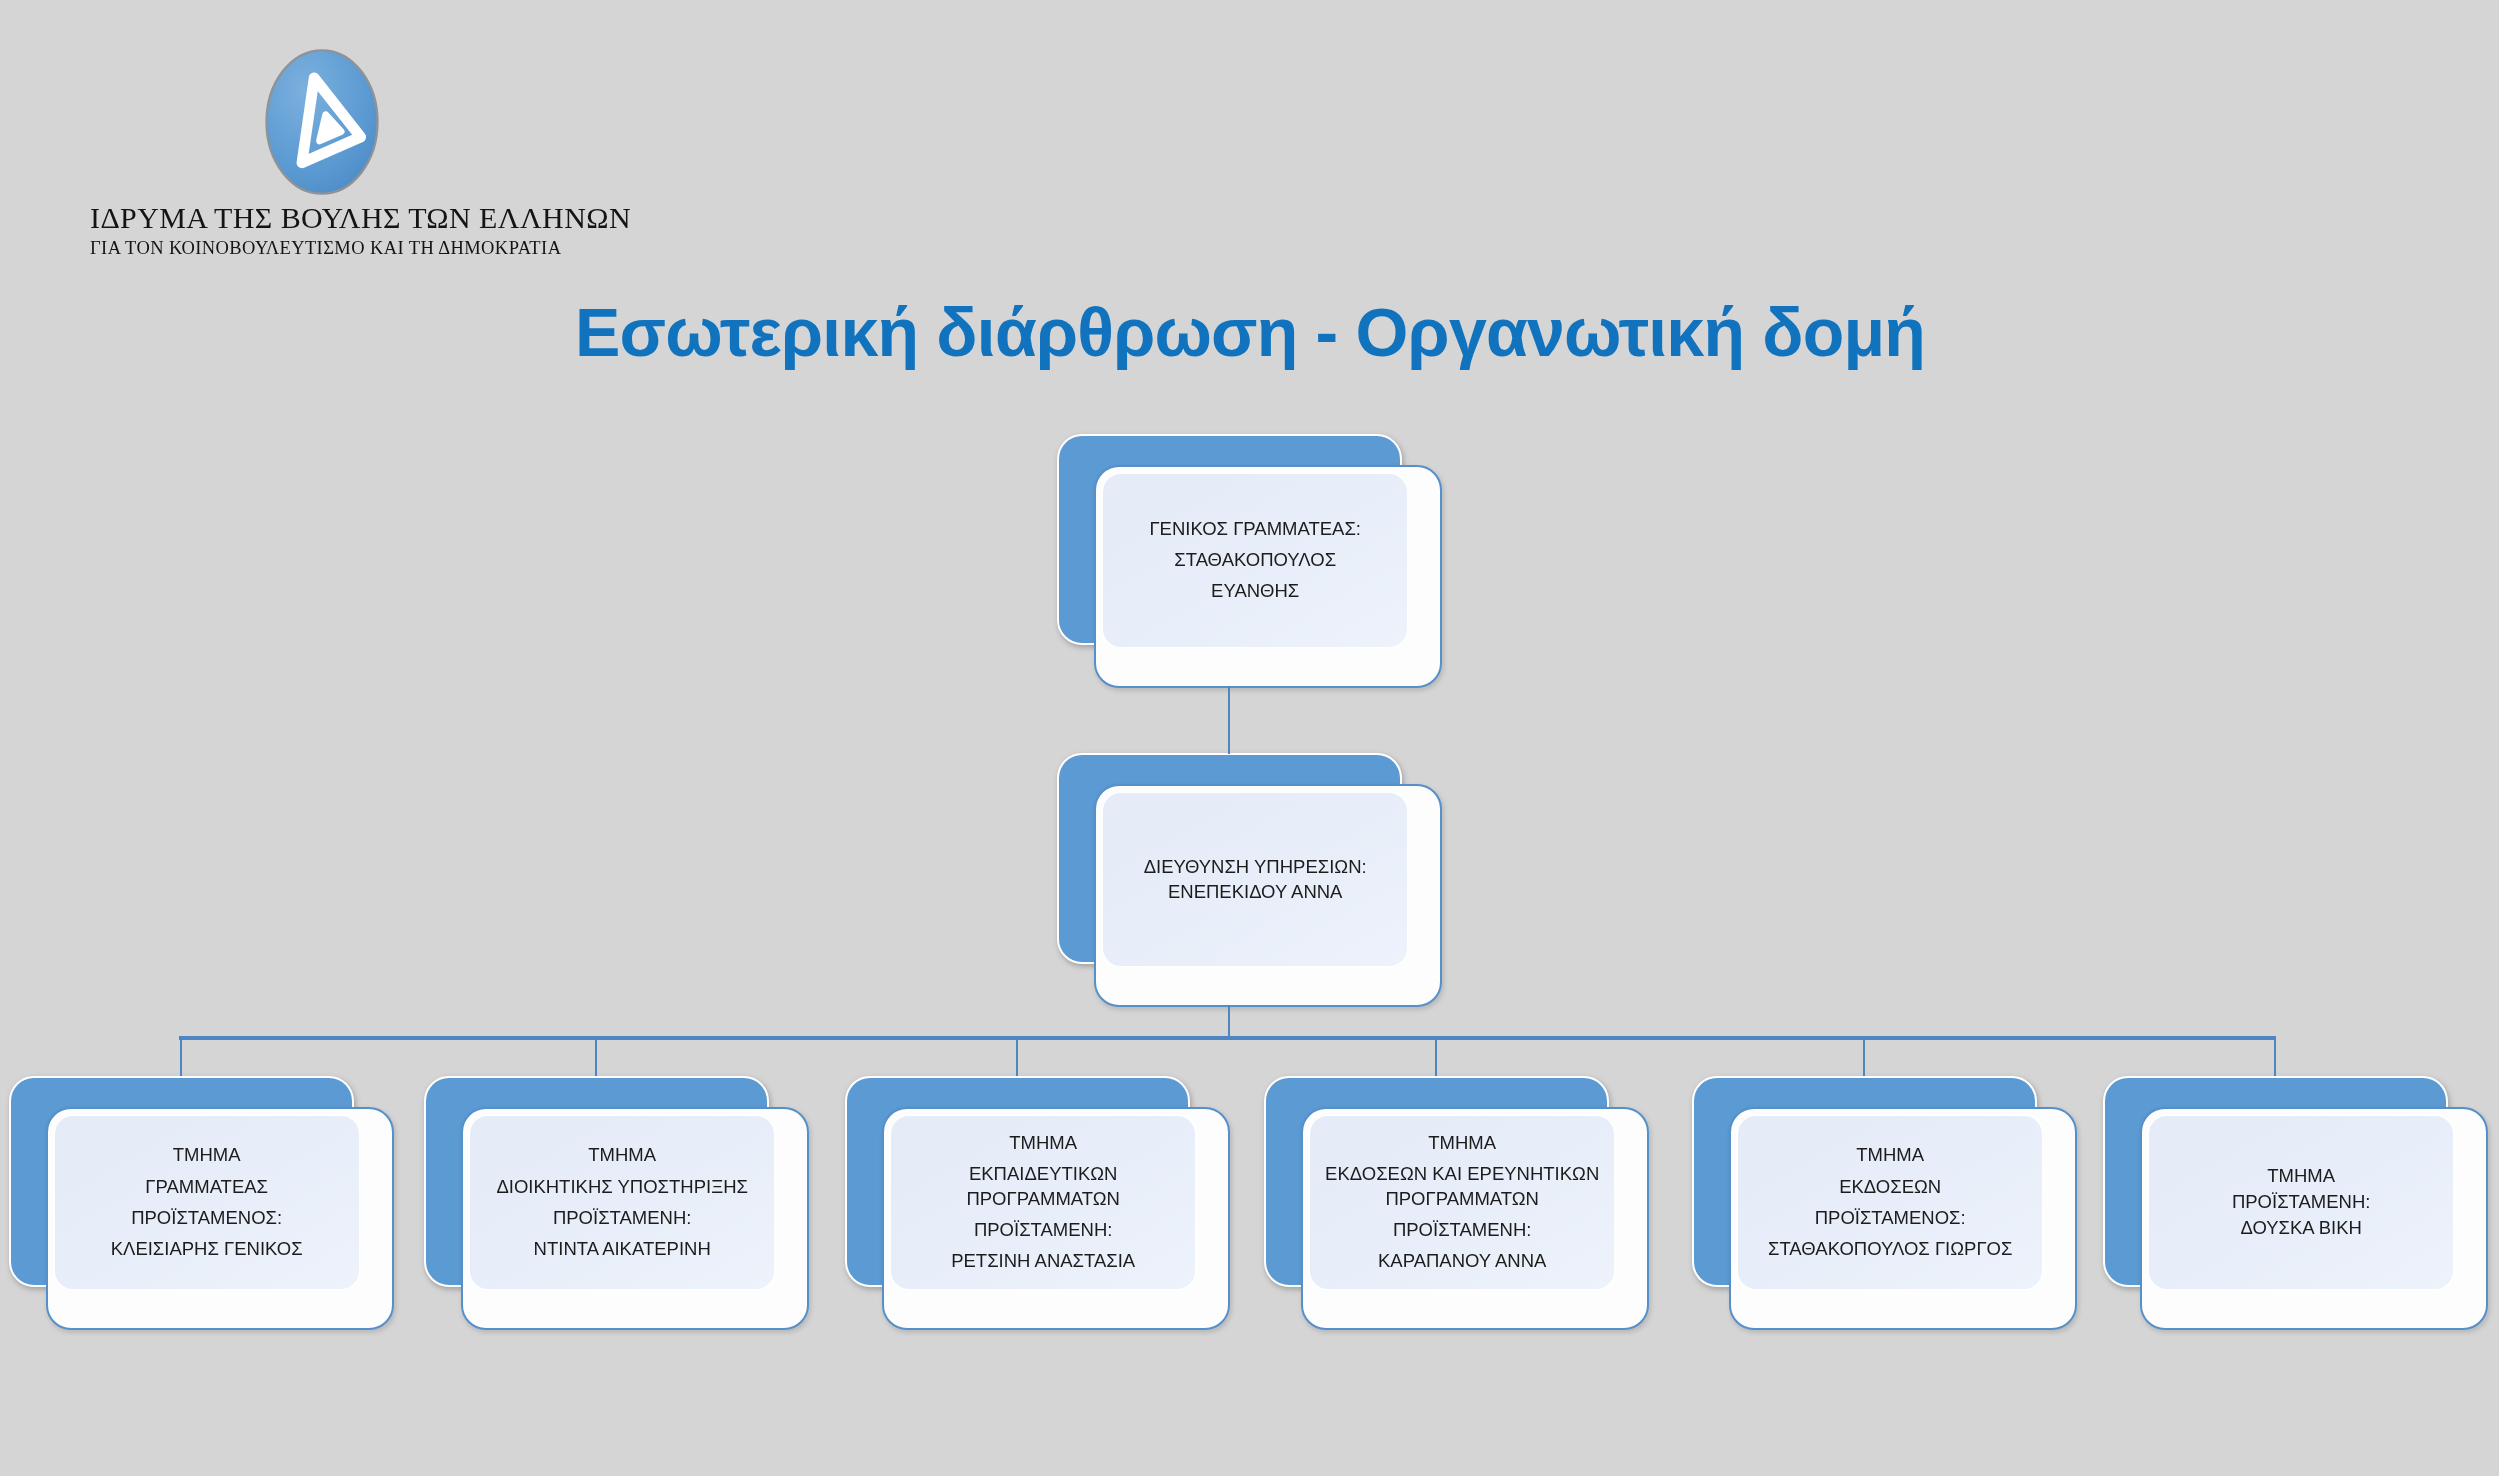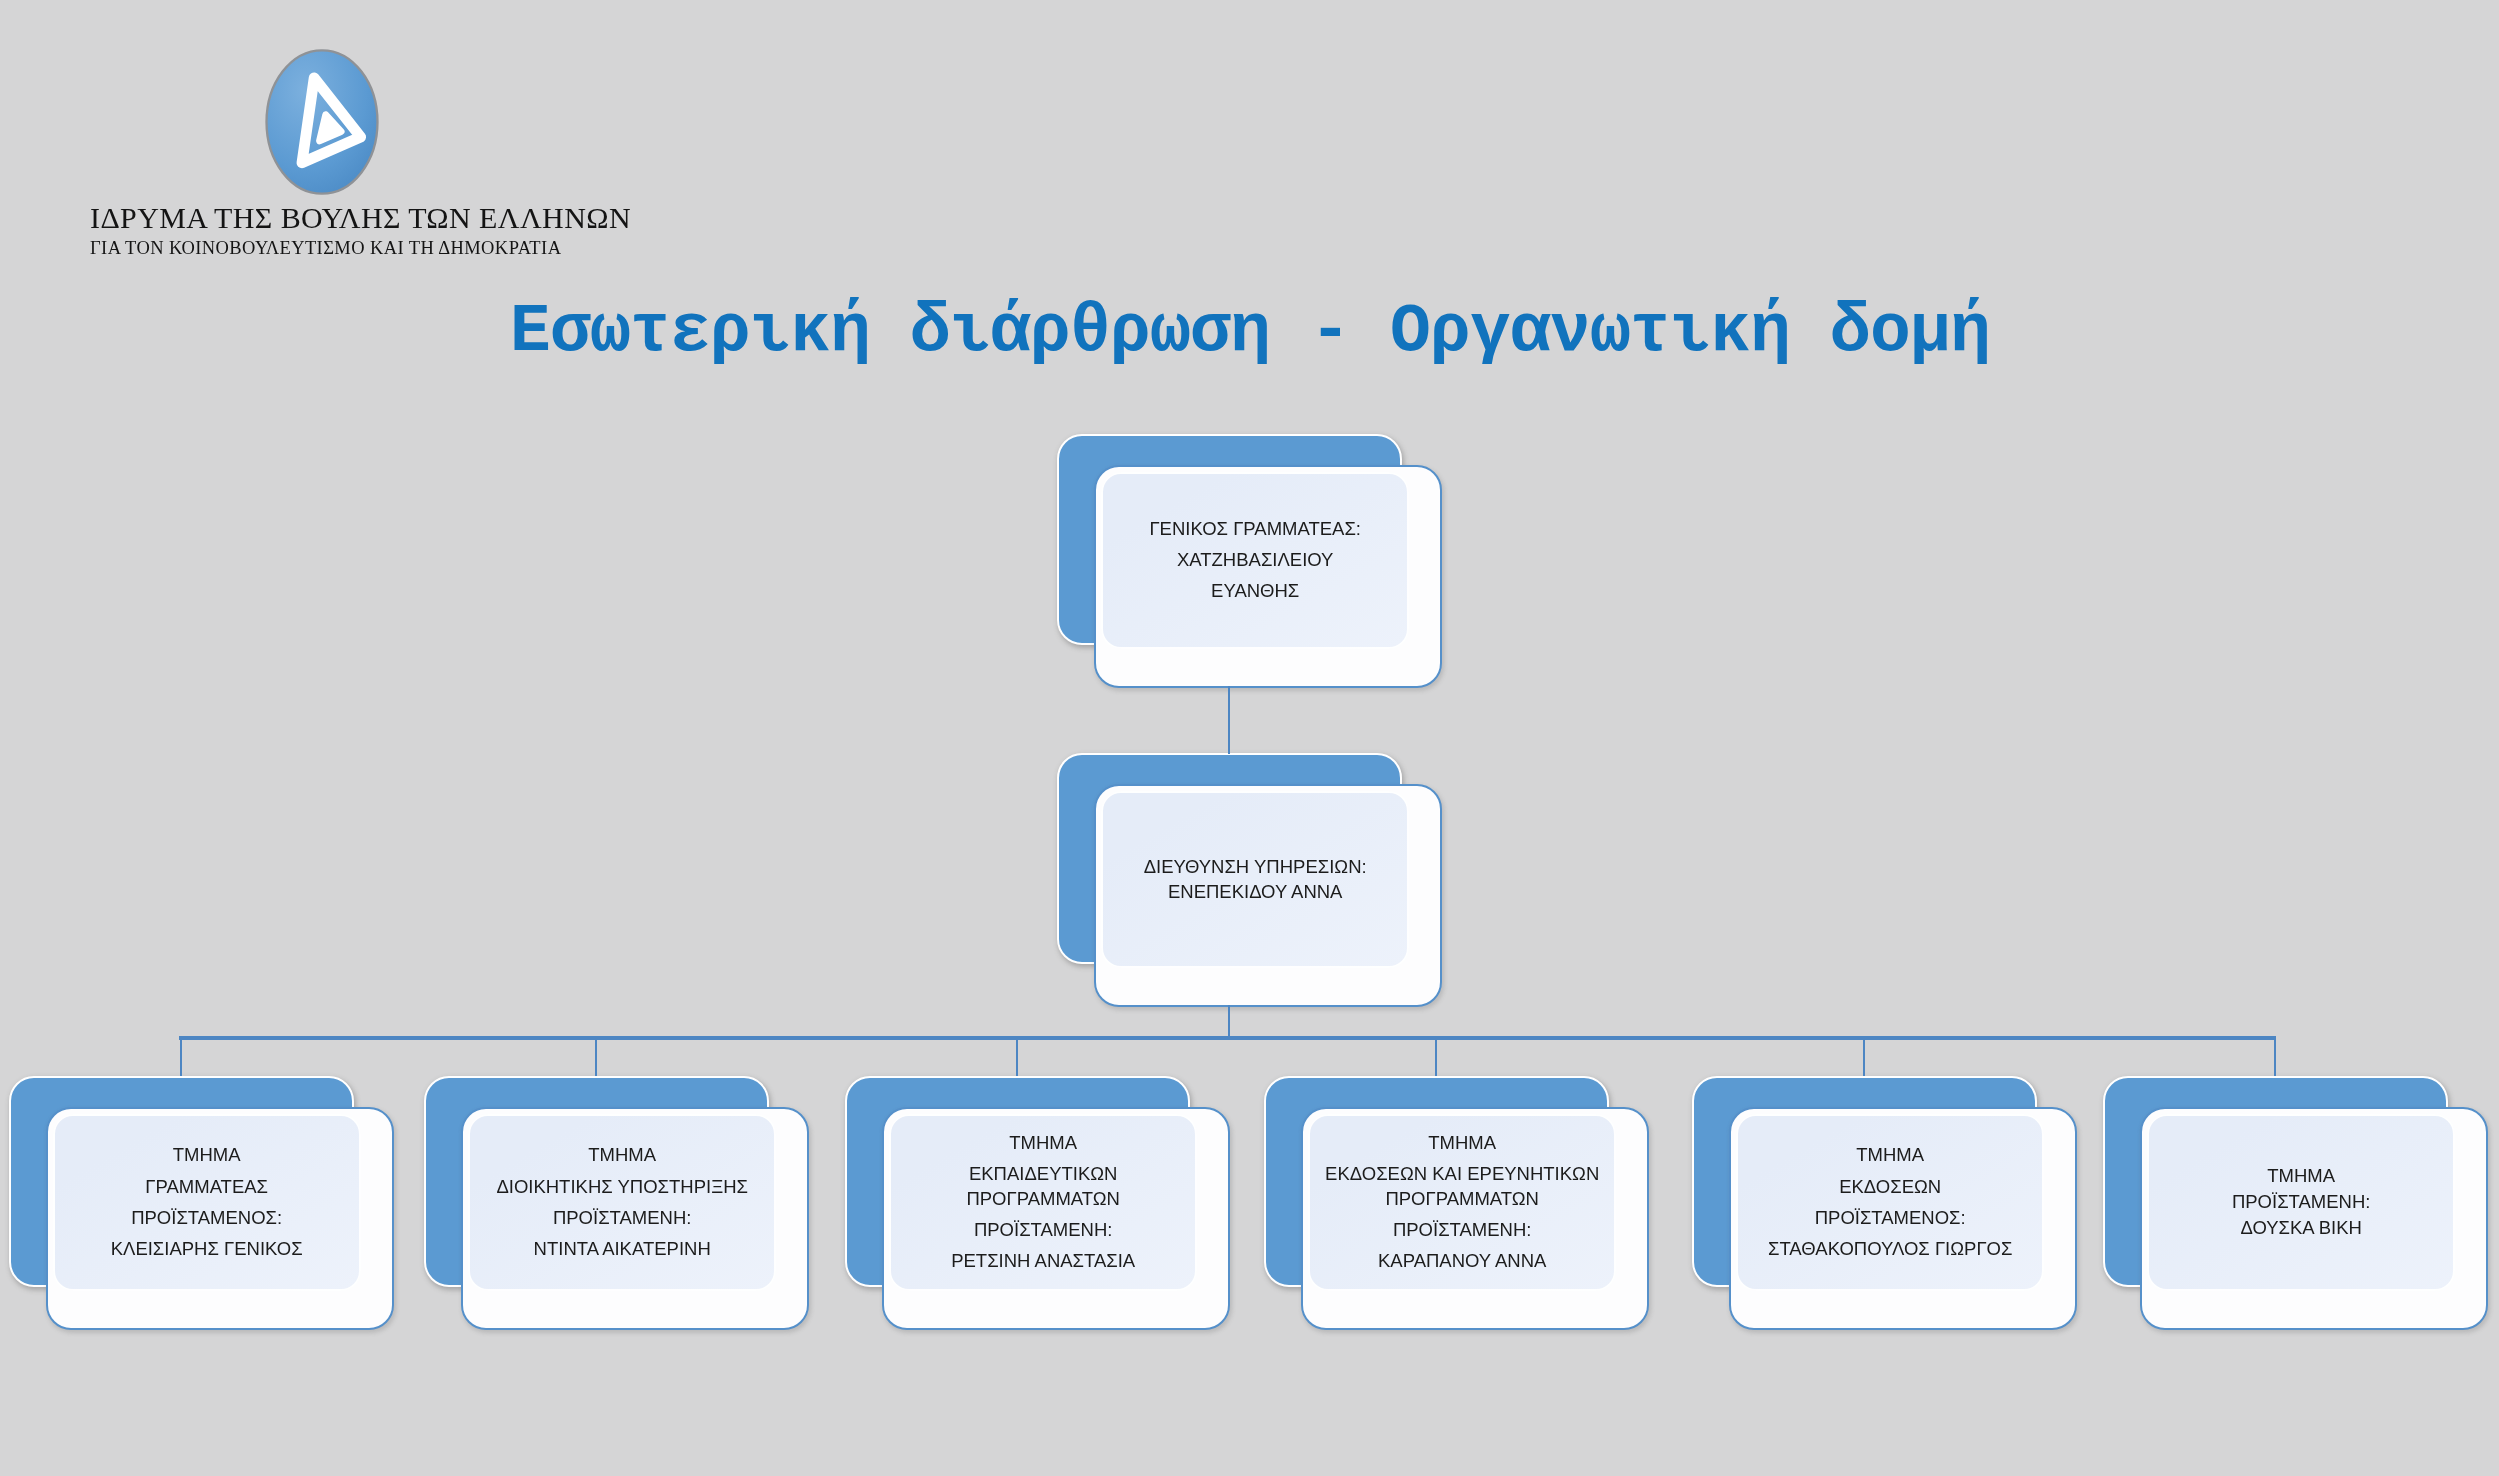--- a/index.html
+++ b/index.html
@@ -19,21 +19,21 @@
     font-size:30px;margin-top:4.6px;white-space:nowrap;letter-spacing:0.4px;
   }
   .org-tagline{
     font-family:"Liberation Serif","DejaVu Serif",serif;
     font-size:18.5px;margin-top:3.1px;white-space:nowrap;letter-spacing:0.4px;
   }
 
   
   .title{
     position:absolute;left:0;width:100%;top:247px;text-align:center;
-    font-size:68px;font-weight:700;color:#1173bd;letter-spacing:-0.8px;font-family:Liberation Mono, monospace;
+    font-size:68px;font-weight:700;color:#1173bd;letter-spacing:-0.8px;
   }
 
   
   .chart{position:absolute;left:0;top:0;width:100%;height:100%;}
 
   .node{position:absolute;}
   .back{
     position:absolute;left:0;top:0;width:345px;height:211px;box-sizing:border-box;
     background:#5b9ad2;border:2.3px solid #ffffff;border-radius:25px;
     box-shadow:1.5px 2.3px 5.4px rgba(80,80,80,.35);
@@ -86,21 +86,21 @@
 
   <h1 class="title">Εσωτερική διάρθρωση - Οργανωτική δομή</h1>
 
   <div class="chart" id="chart">
   <div class="node node-l1" style="left: 1057px; top: 434px;">
     <div class="back"></div>
     <div class="front">
       <div class="inner">
         <div class="text">
               <div class="line">ΓΕΝΙΚΟΣ ΓΡΑΜΜΑΤΕΑΣ:</div>
-              <div class="line">ΧΑΤΖΗΒΑΣΙΛΕΙΟΥ</div>
+              <div class="line">ΣΤΑΘΑΚΟΠΟΥΛΟΣ</div>
               <div class="line">ΕΥΑΝΘΗΣ</div>
             </div>
       </div>
     </div>
   </div>
 
   <div class="node node-l2" style="left: 1057px; top: 753px;">
     <div class="back"></div>
     <div class="front">
       <div class="inner">

